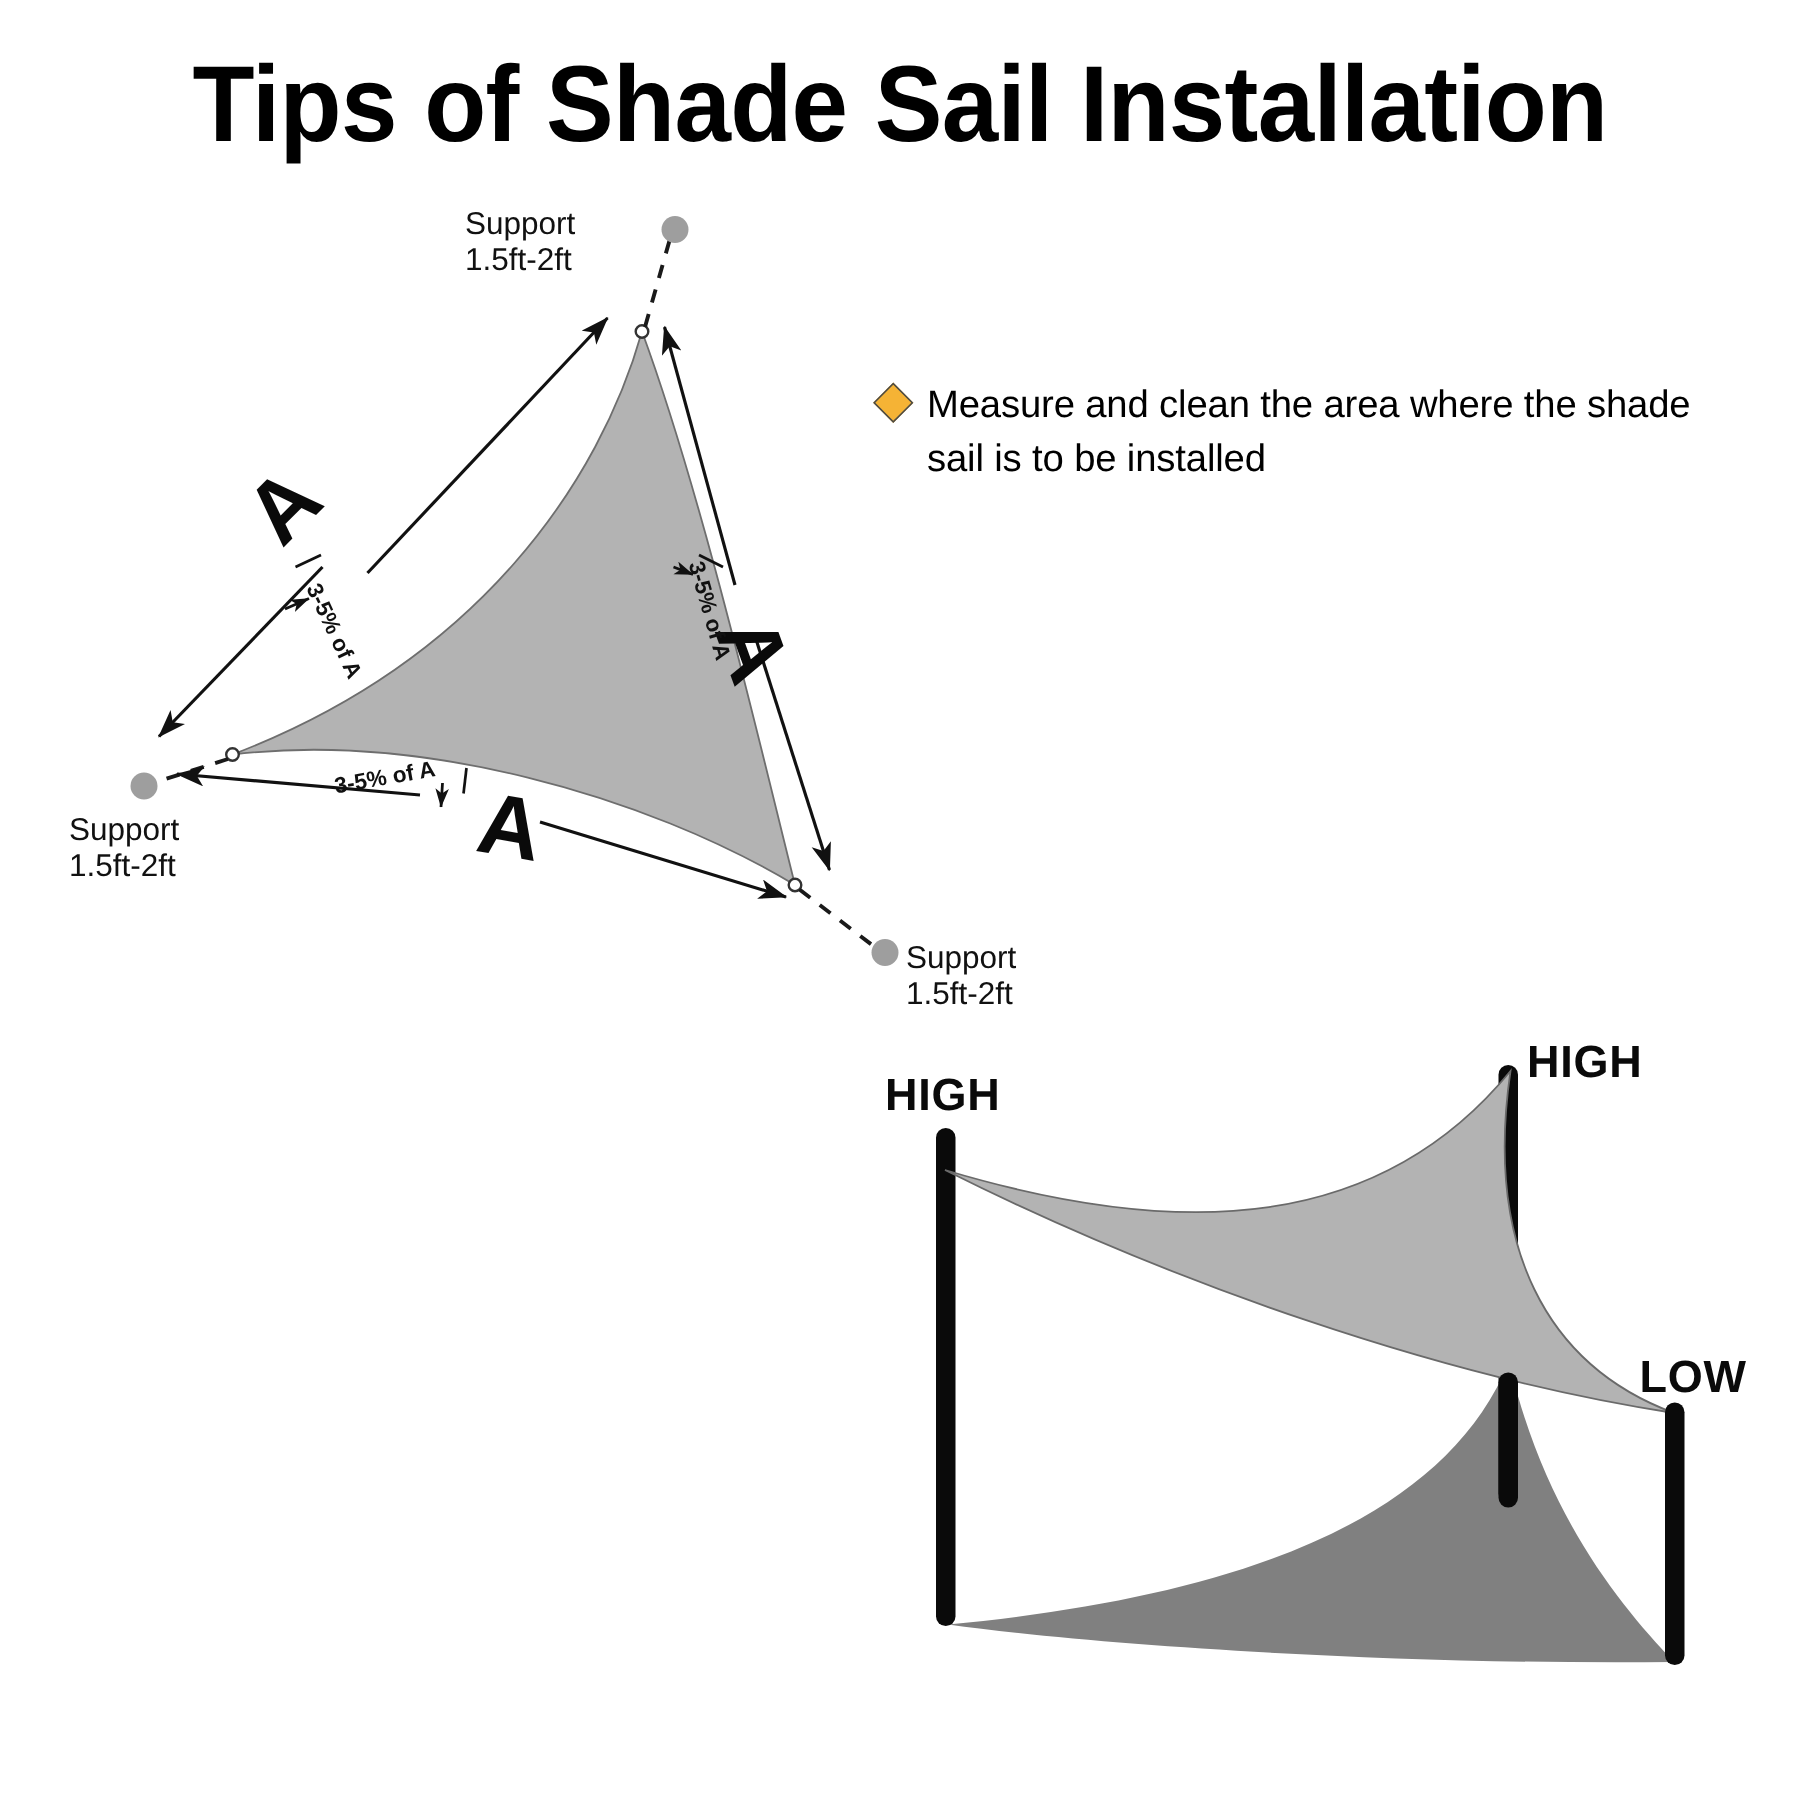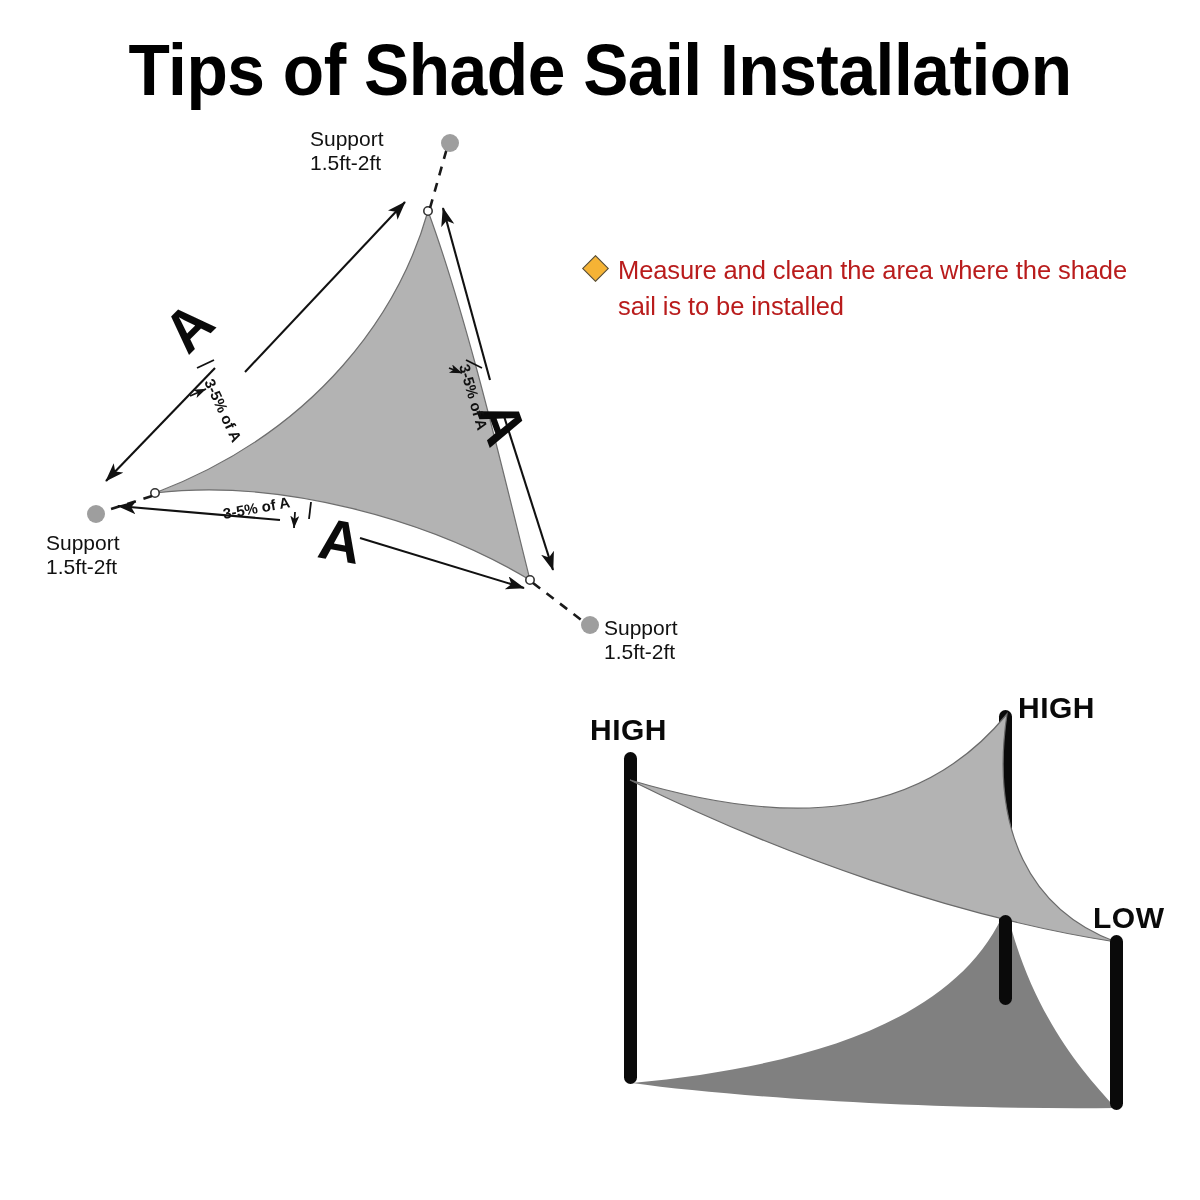--- a/index.html
+++ b/index.html
@@ -62,21 +62,21 @@
     margin-right: 13px;
     transform: rotate(45deg);
     background: #F5B335;
     border: 1.5px solid #4a4a46;
     box-sizing: border-box;
   }
   .bullet-text {
     font-family: "Liberation Sans", sans-serif;
     font-size: 25.5px;
     line-height: 1.42;
-    color: #b91c1c;
+    color: #000000;
     letter-spacing: -0.1px;
   }
 
   #bullets-top {
     left: 586px;
     top: 252px;
     width: 580px;
   }
   #bullets-bottom {
     left: 55px;
@@ -112,21 +112,21 @@
     letter-spacing: 0.5px;
   }
 </style>
 </head>
 <body>
 
 <div id="page">
 
   <div id="title">Tips of Shade Sail Installation</div>
 
-  <div class="diagram" id="triangle-diagram" style="left:0px; top:110px; width:600px; height:580px;">
+  <div class="diagram" id="triangle-diagram" style="left:0px; top:120px; width:600px; height:580px;">
     <svg width="600" height="580" viewBox="0 0 600 580">
 
       <path d="M 428 101
                C 400 200, 320 320, 155 383
                C 280 368, 430 410, 530 470
                C 505 370, 468 210, 428 101 Z" fill="#b3b3b3" stroke="#6e6e6e" stroke-width="1.2"></path>
 
       <circle cx="428" cy="101" r="4.2" fill="#ffffff" stroke="#333" stroke-width="1.6"></circle>
       <circle cx="155" cy="383" r="4.2" fill="#ffffff" stroke="#333" stroke-width="1.6"></circle>
       <circle cx="530" cy="470" r="4.2" fill="#ffffff" stroke="#333" stroke-width="1.6"></circle>

